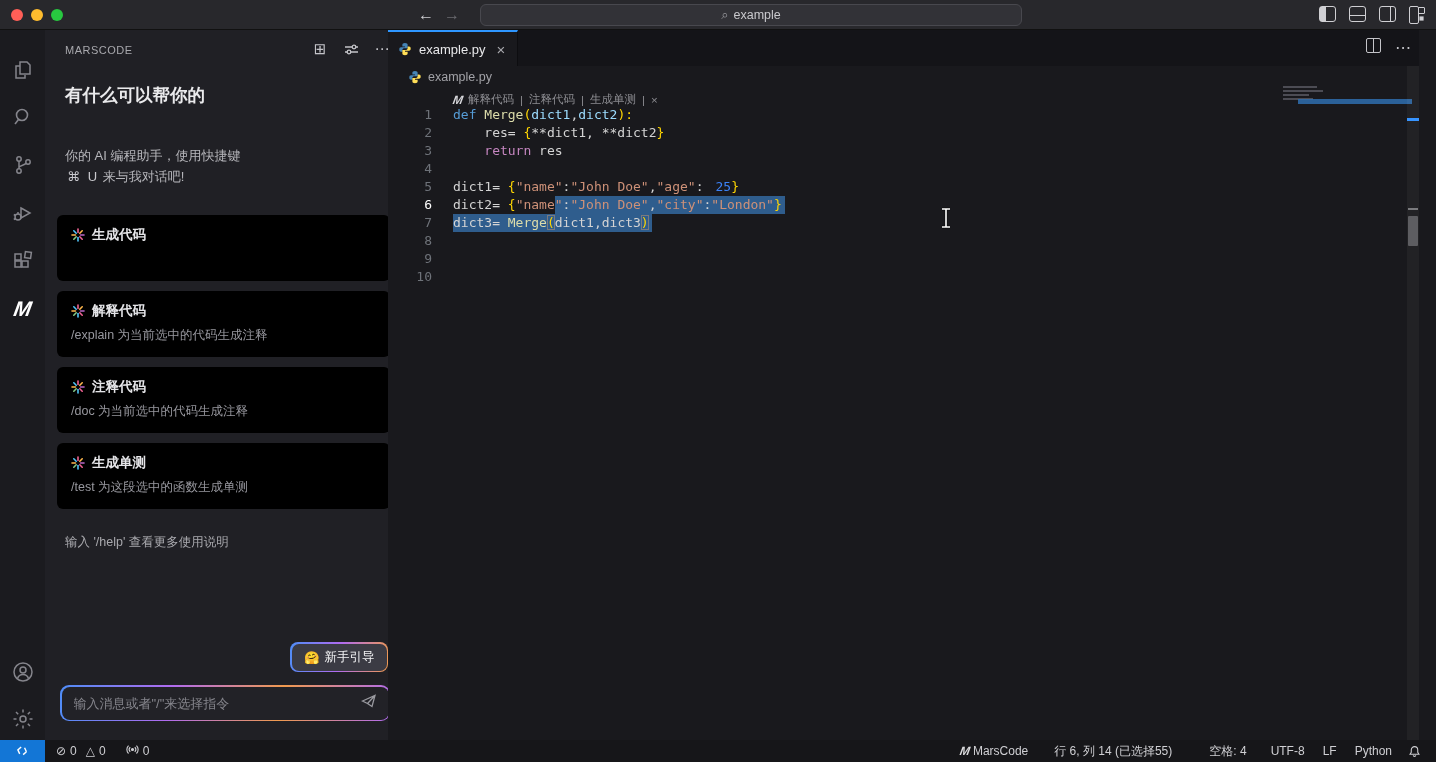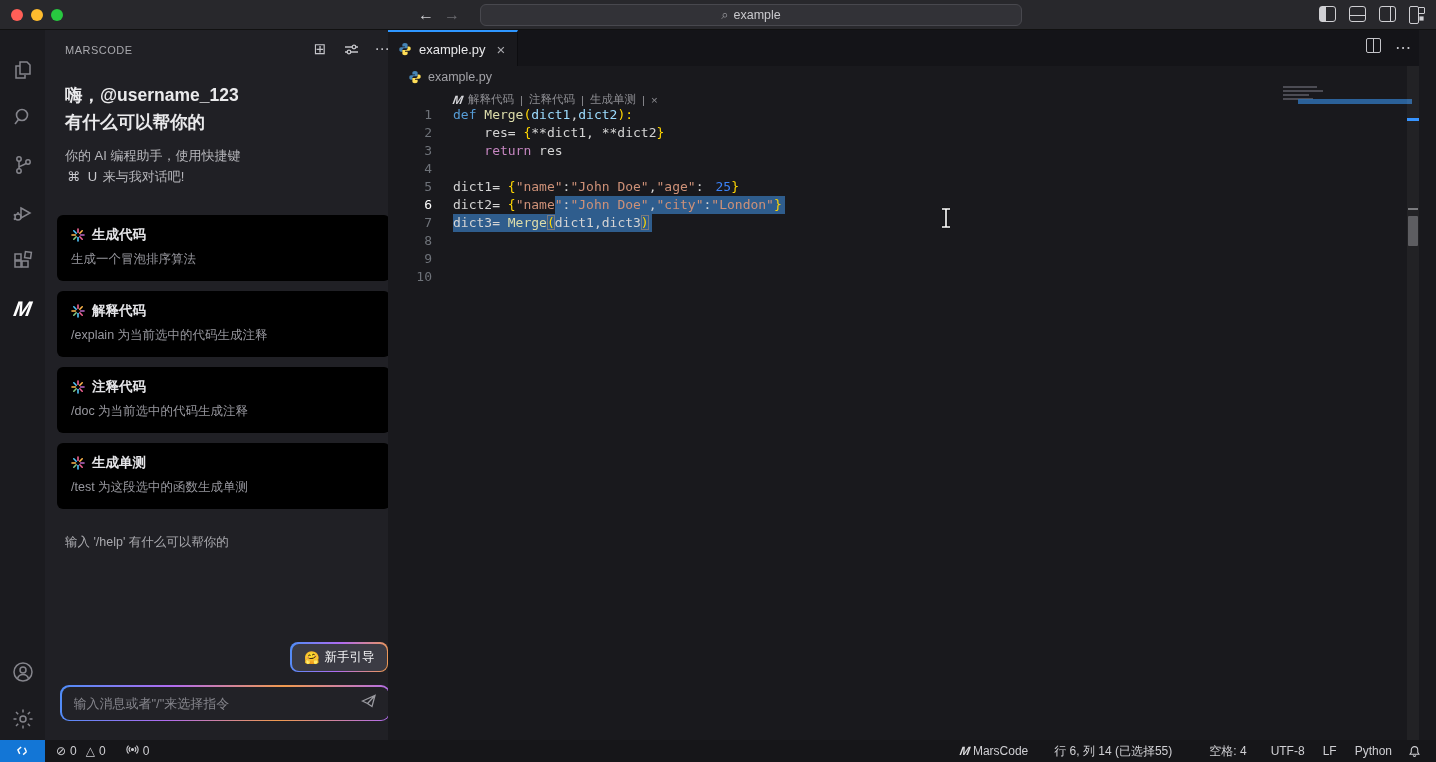--- a/index.html
+++ b/index.html
@@ -192,21 +192,20 @@
     <div class="sb-hi">
       <svg width="15" height="15" viewBox="0 0 15 15" fill="none" stroke="#c4c4c9" stroke-width="1.3">
           <path d="M1 5h13 M1 10h13"></path>
           <circle cx="10" cy="5" r="1.8" fill="#202025"></circle>
           <circle cx="5" cy="10" r="1.8" fill="#202025"></circle>
         </svg>
     </div>
     <div class="sb-hi">⋯</div>
   </div>
   <div class="greet">
-    <div>嗨，@username_123</div>
     <div>有什么可以帮你的</div>
   </div>
   <div class="intro">
     <div>你的 AI 编程助手，使用快捷键</div>
     <div><span class="kbd">⌘</span>
       <span class="kbd">U</span>
       <span>来与我对话吧!</span></div>
   </div>
   <div class="cards" id="cards">
       <div class="card">
@@ -218,21 +217,20 @@
               <path d="M1 7h3.5" stroke="#ffb74d"></path>
               <path d="M9.5 7H13" stroke="#ba68c8"></path>
               <path d="M2.8 2.8l2.4 2.4" stroke="#4fc3f7"></path>
               <path d="M8.8 8.8l2.4 2.4" stroke="#f06292"></path>
               <path d="M11.2 2.8 8.8 5.2" stroke="#ffb74d"></path>
               <path d="M5.2 8.8 2.8 11.2" stroke="#81c784"></path>
             </g>
           </svg>
           <span>生成代码</span>
         </div>
-        <div class="card-desc">生成一个冒泡排序算法</div>
       </div>
       <div class="card">
         <div class="card-title">
           <svg class="sparkle" viewBox="0 0 14 14">
             <g stroke-width="1.6" stroke-linecap="round">
               <path d="M7 1v3.5" stroke="#f06292"></path>
               <path d="M7 9.5V13" stroke="#4fc3f7"></path>
               <path d="M1 7h3.5" stroke="#ffb74d"></path>
               <path d="M9.5 7H13" stroke="#ba68c8"></path>
               <path d="M2.8 2.8l2.4 2.4" stroke="#4fc3f7"></path>
@@ -275,21 +273,21 @@
               <path d="M8.8 8.8l2.4 2.4" stroke="#f06292"></path>
               <path d="M11.2 2.8 8.8 5.2" stroke="#ffb74d"></path>
               <path d="M5.2 8.8 2.8 11.2" stroke="#81c784"></path>
             </g>
           </svg>
           <span>生成单测</span>
         </div>
         <div class="card-desc">/test 为这段选中的函数生成单测</div>
       </div>
     </div>
-  <div class="help-line">输入 '/help' 有什么可以帮你的</div>
+  <div class="help-line">输入 '/help' 查看更多使用说明</div>
   <div class="guide-btn">
     <div class="guide-btn-inner">
       <span>🤗</span>
       <span>新手引导</span>
     </div>
   </div>
   <div class="chat-wrap">
     <div class="chat-inner">
       <input class="chat-input" placeholder="输入消息或者&quot;/&quot;来选择指令" style="">
       <span class="send-ic">

